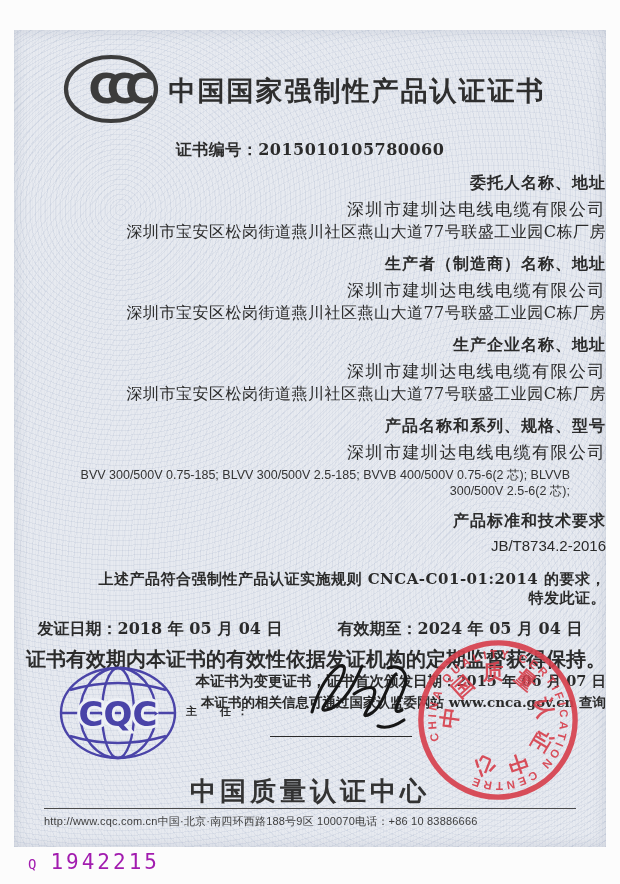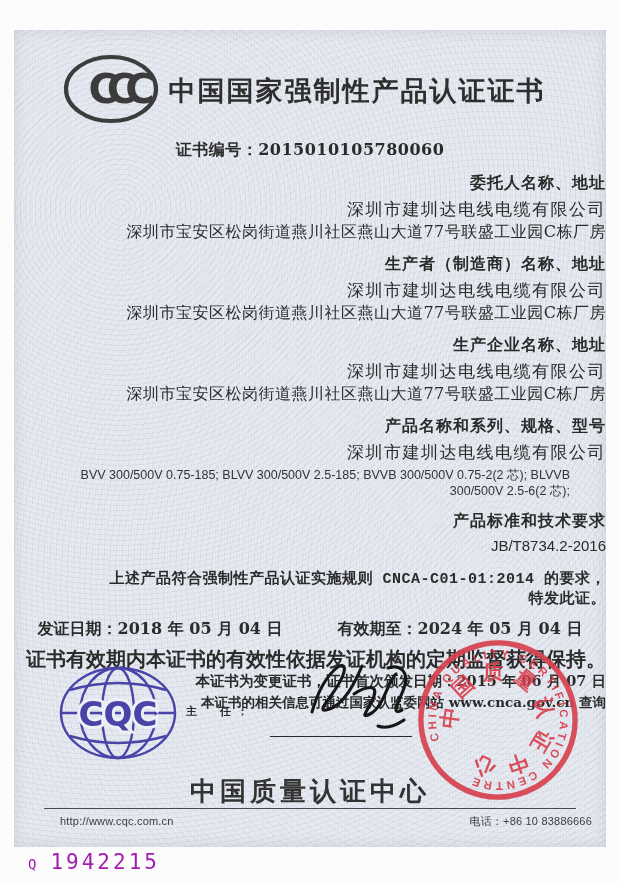--- a/index.html
+++ b/index.html
@@ -31,43 +31,43 @@
   }
   .flow{text-align:right;}
   .h{font-size:16px;font-weight:bold;margin-top:11px;line-height:22px;letter-spacing:1px;}
   .co{font-size:17px;margin-top:3px;line-height:24px;letter-spacing:1.5px;}
   .ad{font-size:16px;line-height:21px;letter-spacing:.5px;}
   .spec{
     font-family:"Liberation Sans","DejaVu Sans",sans-serif;font-size:12.5px;line-height:16px;
     width:520px;margin:3px auto 0;color:#333;
   }
   .std{font-size:15px;line-height:22px;margin-top:3px;font-family:"Liberation Sans",sans-serif;}
-  .stmt{font-size:15px;font-weight:bold;line-height:19px;margin-top:13px;letter-spacing:.5px;font-family:Liberation Mono, monospace;}
+  .stmt{font-size:15px;font-weight:bold;line-height:19px;margin-top:13px;letter-spacing:.5px;}
   .stmt2{font-size:15px;font-weight:bold;line-height:18px;letter-spacing:.5px;}
   .dates{display:flex;justify-content:center;gap:55px;margin-top:12px;font-size:16px;font-weight:bold;}
   .note1{font-size:20px;font-weight:bold;margin-top:9px;line-height:21px;}
   .note2{font-size:14.5px;font-weight:bold;line-height:22px;}
   .note3{font-size:13.5px;font-weight:bold;line-height:21px;}
   .signarea{position:absolute;left:0;top:600px;width:540px;height:160px;}
   .cqclogo{position:absolute;left:42px;top:32px;}
   .director{
     position:absolute;left:172px;top:74px;font-size:11px;font-weight:bold;letter-spacing:6px;
   }
   .sig{position:absolute;left:290px;top:20px;}
   .sigline{position:absolute;left:256px;top:106px;width:142px;border-bottom:1.6px solid #2a2a2a;}
   .seal{position:absolute;left:396px;top:6px;opacity:.92;}
   .orgname{
     position:absolute;left:0;top:744px;width:592px;text-align:center;
     font-family:"Liberation Sans","DejaVu Sans",sans-serif;font-weight:bold;
     font-size:26px;letter-spacing:4px;color:#333;
   }
   .rule{position:absolute;left:30px;top:778px;width:532px;border-top:1.8px solid #4a4a4a;}
   .footer{
-    position:absolute;left:46px;top:784px;width:532px;display:flex;
-    justify-content:space-between;align-items:baseline;font-size:11px;color:#3d3d3d;
+    position:absolute;left:30px;top:784px;width:532px;display:flex;
+    align-items:baseline;font-size:11px;color:#3d3d3d;
   }
   .footer .f{font-family:"Liberation Sans",sans-serif;letter-spacing:.2px;}
   .serial{
     position:absolute;left:28px;top:850px;color:#a21caf;
     font-family:"DejaVu Sans Mono","Liberation Mono",monospace;
   }
   .serial .q{font-size:14px;margin-right:14px;}
   .serial .n{font-size:21px;letter-spacing:3px;}
 </style>
 </head>
@@ -95,21 +95,21 @@
     <div class="h">生产者（制造商）名称、地址</div>
     <div class="co">深圳市建圳达电线电缆有限公司</div>
     <div class="ad">深圳市宝安区松岗街道燕川社区燕山大道77号联盛工业园C栋厂房</div>
 
     <div class="h">生产企业名称、地址</div>
     <div class="co">深圳市建圳达电线电缆有限公司</div>
     <div class="ad">深圳市宝安区松岗街道燕川社区燕山大道77号联盛工业园C栋厂房</div>
 
     <div class="h">产品名称和系列、规格、型号</div>
     <div class="co">深圳市建圳达电线电缆有限公司</div>
-    <div class="spec">BVV 300/500V 0.75-185; BLVV 300/500V 2.5-185; BVVB 300/500V 0.75-2(2 芯); BLVVB 300/500V 2.5-6(2 芯);</div>
+    <div class="spec">BVV 300/500V 0.75-185; BLVV 300/500V 2.5-185; BVVB 400/500V 0.75-6(2 芯); BLVVB 300/500V 2.5-6(2 芯);</div>
 
     <div class="h">产品标准和技术要求</div>
     <div class="std">JB/T8734.2-2016</div>
 
     <div class="stmt">上述产品符合强制性产品认证实施规则 CNCA-C01-01:2014 的要求，</div>
     <div class="stmt2">特发此证。</div>
 
     <div class="dates">
       <span>发证日期：2018 年 05 月 04 日</span>
       <span>有效期至：2024 年 05 月 04 日</span>
@@ -167,19 +167,20 @@
         </g>
       </svg>
     </div>
   </div>
 
   <div class="orgname">中国质量认证中心</div>
   <div class="rule"></div>
 
   <div class="footer">
     <span class="f">http://www.cqc.com.cn</span>
+    <span class="f">中国·北京·南四环西路188号9区  100070</span>
     <span class="f">电话：+86 10 83886666</span>
   </div>
 </div>
 
 <div class="serial">
   <span class="q">Q</span><span class="n">1942215</span>
 </div>
 
 </body></html>

